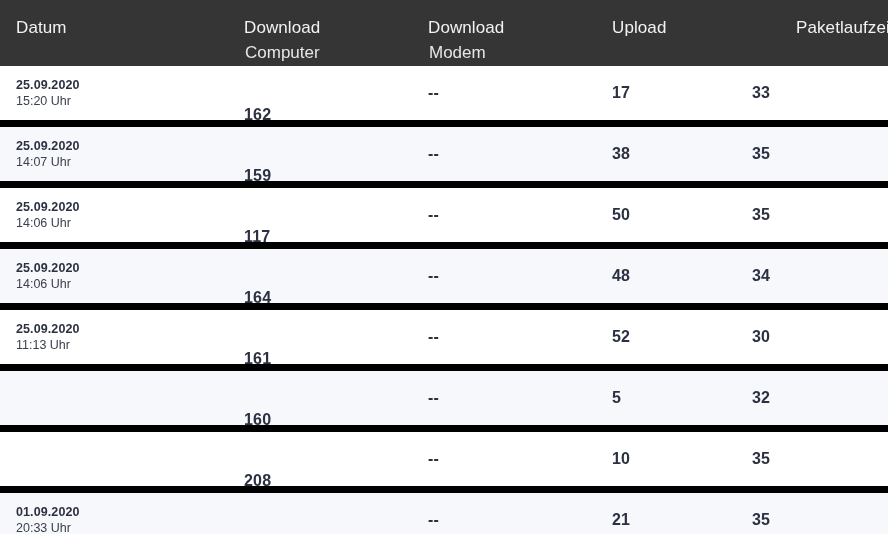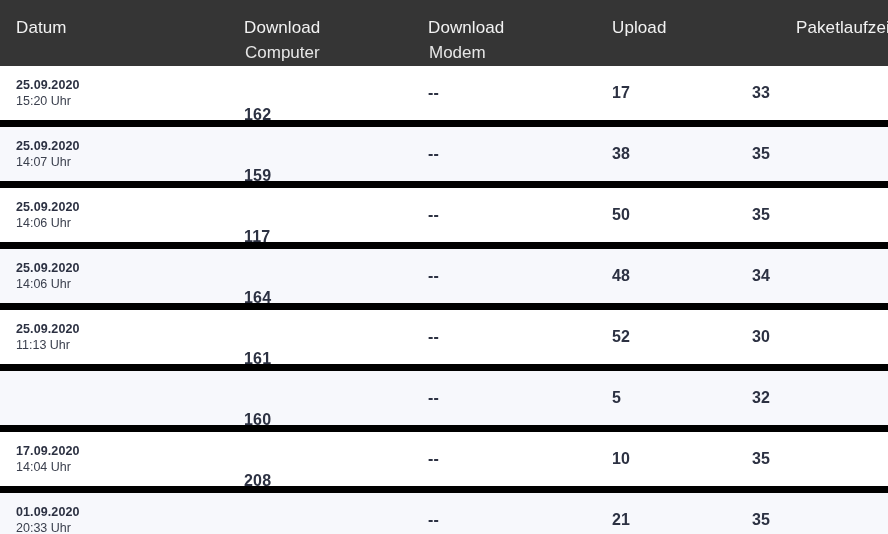--- a/index.html
+++ b/index.html
@@ -189,24 +189,20 @@
     </div>
 
     <div class="row alt">
       <div class="cell c-dlc"><span class="val">160</span></div>
       <div class="cell c-dlm"><span class="val empty">--</span></div>
       <div class="cell c-up"><span class="val">5</span></div>
       <div class="cell c-lz"><span class="val">32</span></div>
     </div>
 
     <div class="row">
-      <div class="cell c-datum">
-        <span class="date">17.09.2020</span>
-        <span class="time">14:04 Uhr</span>
-      </div>
       <div class="cell c-dlc"><span class="val">208</span></div>
       <div class="cell c-dlm"><span class="val empty">--</span></div>
       <div class="cell c-up"><span class="val">10</span></div>
       <div class="cell c-lz"><span class="val">35</span></div>
     </div>
 
     <div class="row alt">
       <div class="cell c-datum">
         <span class="date">01.09.2020</span>
         <span class="time">20:33 Uhr</span>

